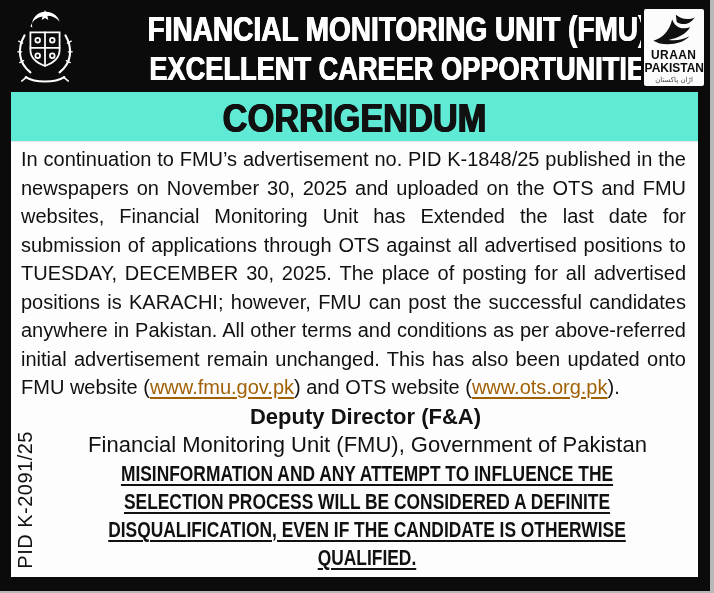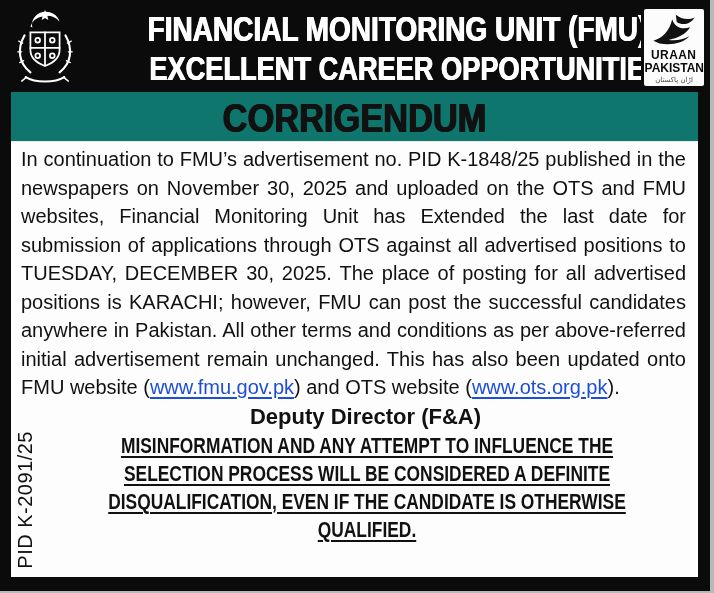--- a/index.html
+++ b/index.html
@@ -43,32 +43,32 @@
 
   
   .panel {
     flex:1; background:#fdfdfd; border:3px solid #0b0b0b;
     margin:1px 3px 4px 0;
     position:relative; overflow:hidden;
     display:flex; flex-direction:column;
     color:#111;
   }
 
-  .band { background:#0f766e; height:50px; line-height:50px; text-align:center; border-bottom:1px solid #e8e8e8; }
+  .band { background:#5eead4; height:50px; line-height:50px; text-align:center; border-bottom:1px solid #e8e8e8; }
   .band-text {
     display:inline-block; font-size:40px; font-weight:bold; vertical-align:middle; line-height:50px;
     transform:scaleX(0.86); text-shadow:1px 0 0 #111, -0.5px 0 0 #111;
   }
 
   .para {
     margin-top:3px; padding:0 12px 0 10px;
     font-size:20px; line-height:28.5px; text-align:justify;
   }
   .para .b { font-weight:normal; }
-  .url { text-decoration:underline; text-underline-offset:3px; text-decoration-thickness:1.5px; color:#1d4ed8; cursor:pointer; }
+  .url { text-decoration:underline; text-underline-offset:3px; text-decoration-thickness:1.5px; color:#a16207; cursor:pointer; }
 
   .sig1 { text-align:center; font-weight:bold; font-size:22px; line-height:28px; padding-left:22px; margin-top:1px; }
   .sig2 { text-align:center; font-size:22px; line-height:28px; padding-left:26px; }
 
   .warning {
     width:840px; margin-left:-64px; margin-top:1px;
     transform:scaleX(0.79);
     text-align:center; font-weight:bold; font-size:22px; line-height:28px;
   }
   .wline { text-decoration:underline; text-decoration-thickness:2px; text-underline-offset:3px; }
@@ -129,20 +129,21 @@
 
     <div class="panel">
 
       <div class="band">
         <span class="band-text">CORRIGENDUM</span>
       </div>
 
       <p class="para"><span>In continuation to FMU’s advertisement no. PID K-1848/25 published in the newspapers on November 30, 2025 and uploaded on the OTS and FMU websites, Financial Monitoring Unit has </span><span class="b">Extended</span><span> the last date for submission of applications through OTS against all advertised positions to </span><span class="b">TUESDAY, DECEMBER 30, 2025.</span><span> The place of posting for all advertised positions is </span><span class="b">KARACHI;</span><span> however, FMU can post the successful candidates anywhere in Pakistan. All other terms and conditions as per above-referred initial advertisement remain unchanged. This has also been updated onto FMU website (</span><span class="url">www.fmu.gov.pk</span><span>) and OTS  website (</span><span class="url">www.ots.org.pk</span><span>).</span></p>
 
       <div class="sig1">Deputy Director (F&amp;A)</div>
+      <div class="sig2">Financial Monitoring Unit (FMU), Government of Pakistan</div>
 
       <div class="warning">
         <span class="wline">MISINFORMATION AND ANY ATTEMPT TO INFLUENCE THE</span><br>
         <span class="wline">SELECTION PROCESS WILL BE CONSIDERED A DEFINITE</span><br>
         <span class="wline">DISQUALIFICATION, EVEN IF THE CANDIDATE IS OTHERWISE</span><br>
         <span class="wline">QUALIFIED.</span>
       </div>
 
       <div class="pid">PID K-2091/25</div>
     </div>

